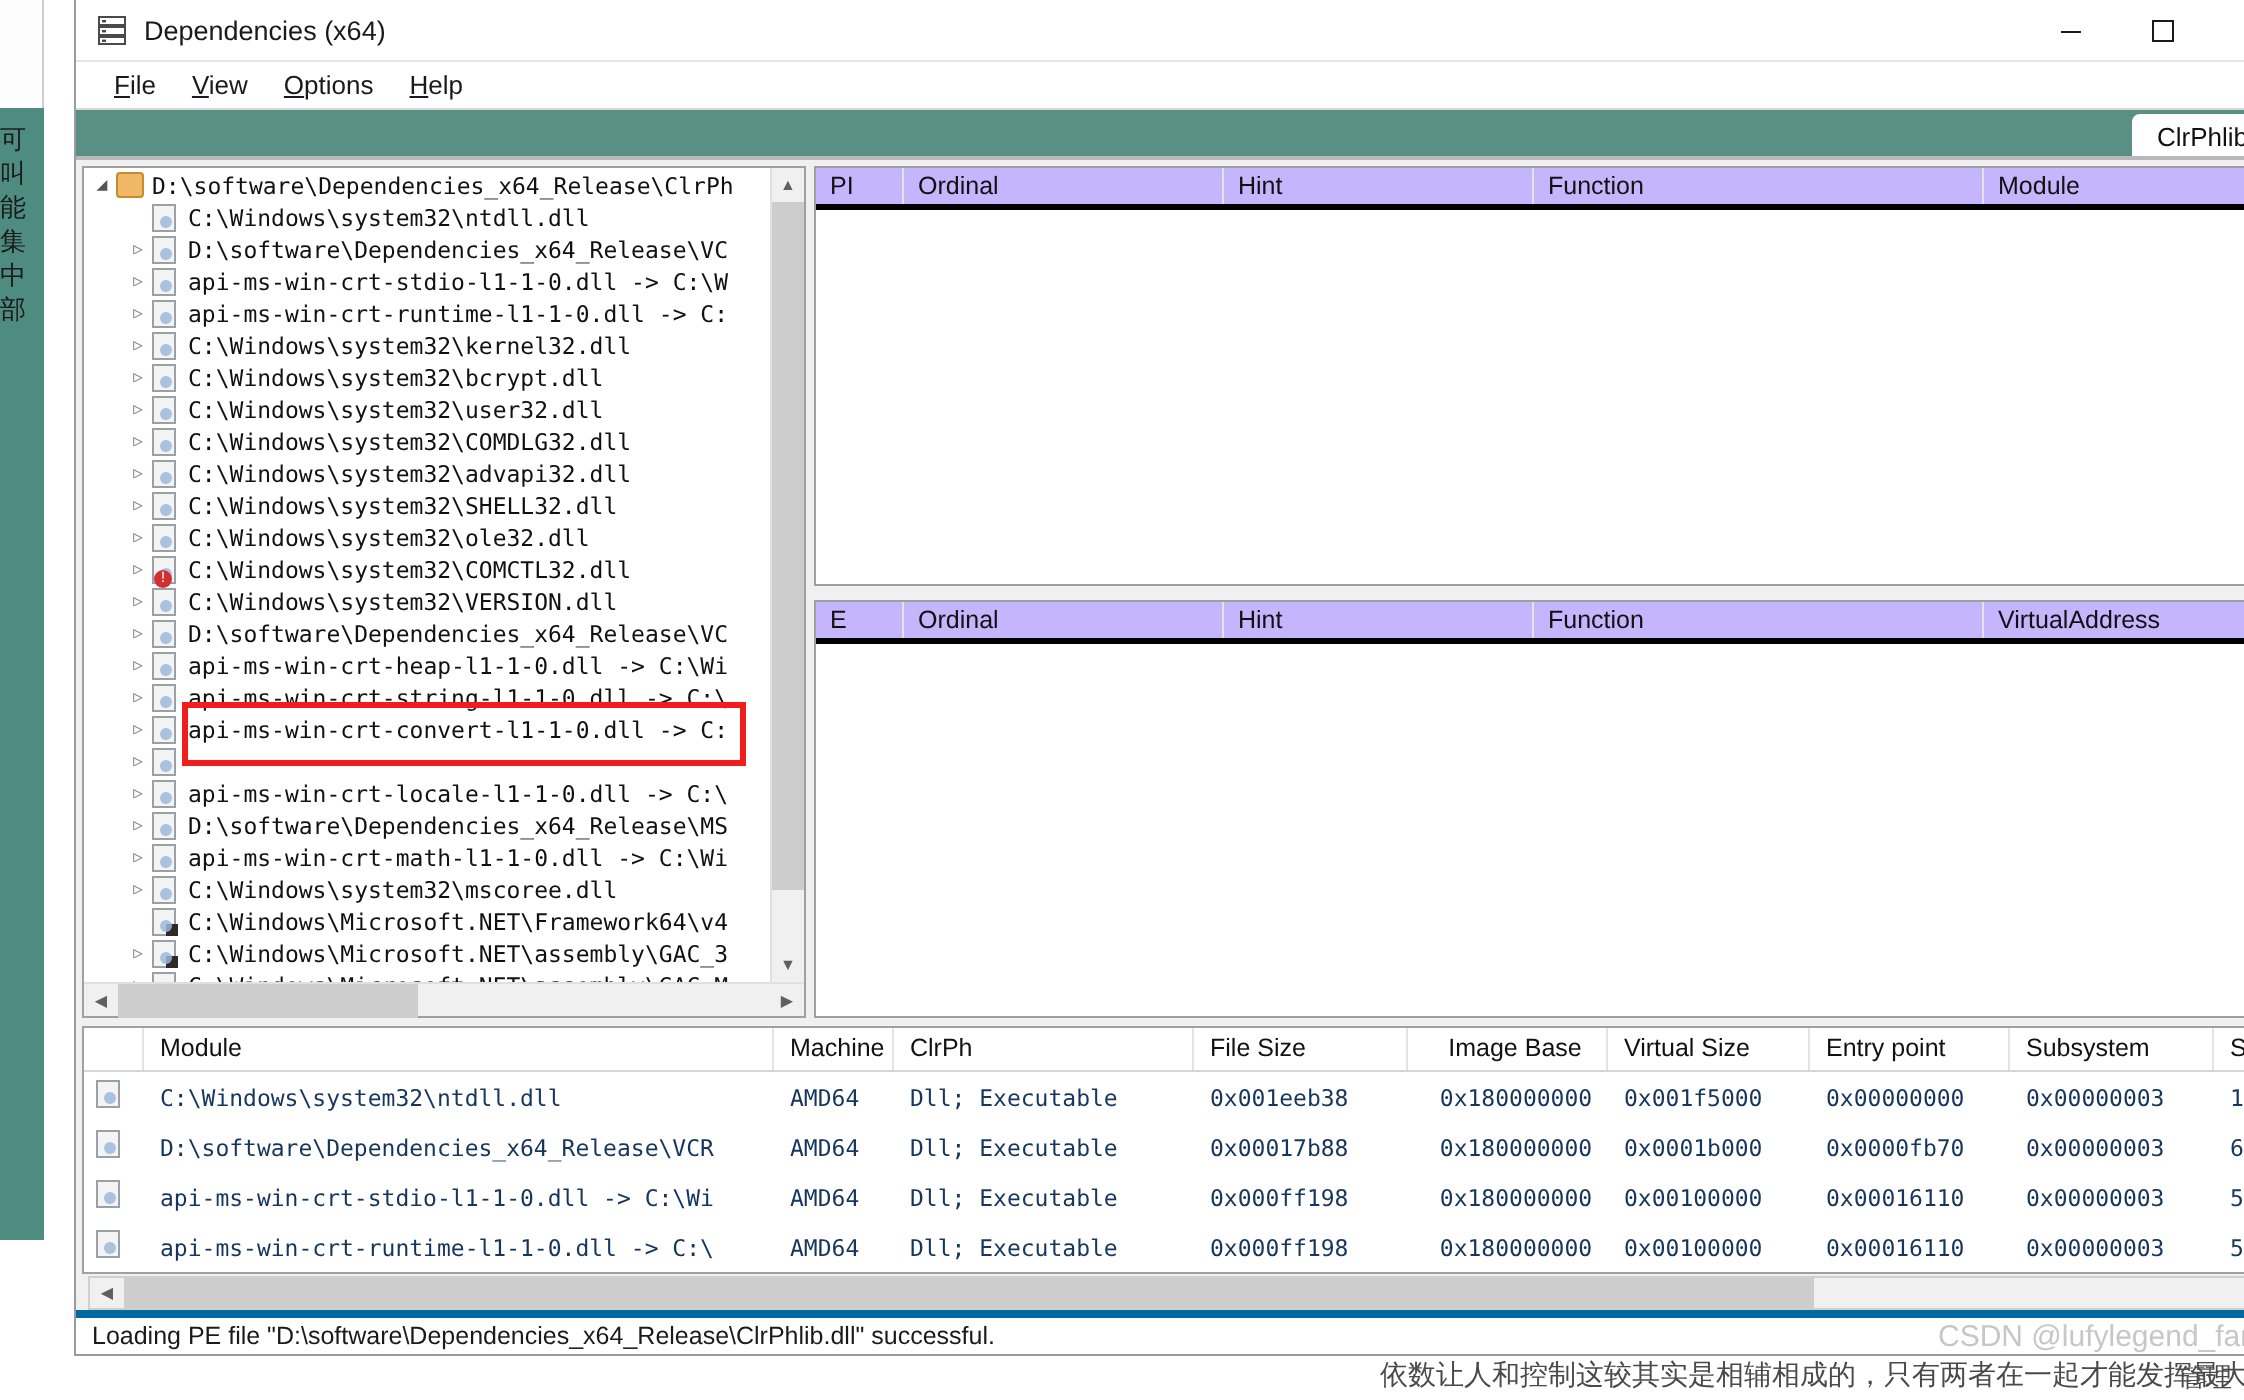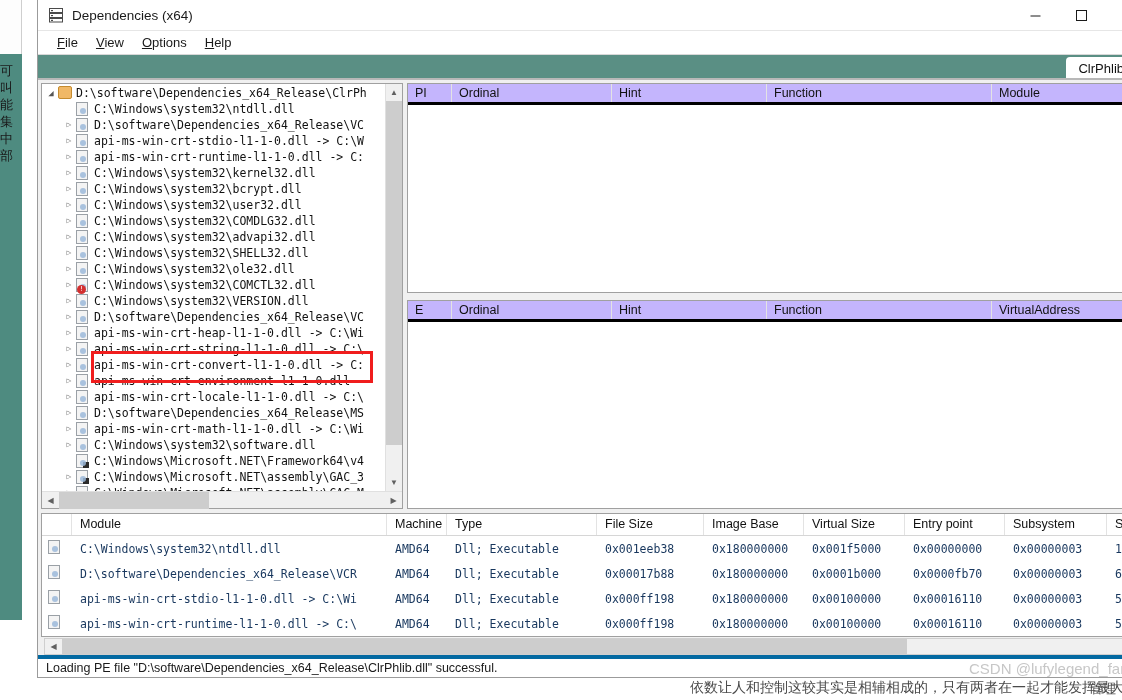--- a/index.html
+++ b/index.html
@@ -264,21 +264,21 @@
     font-family: "DejaVu Sans Mono", monospace; padding-left: 8px;
   }
   .mt-row .cell.icon-cell { padding-left: 6px; }
 
   
   .c-ico   { width: 30px; flex: 0 0 30px; }
   .c-mod   { width: 315px; flex: 0 0 315px; }
   .c-mach  { width: 60px; flex: 0 0 60px; }
   .c-type  { width: 150px; flex: 0 0 150px; }
   .c-fsz   { width: 107px; flex: 0 0 107px; }
-  .c-ibase { width: 100px; flex: 0 0 100px; }
+  .c-ibase { width: 100px; flex: 0 0 100px; text-align: center; }
   .c-vsz   { width: 101px; flex: 0 0 101px; }
   .c-entry { width: 100px; flex: 0 0 100px; }
   .c-sub   { width: 102px; flex: 0 0 102px; }
   .c-sub2  { width: 60px; flex: 0 0 60px; }
 
   
   .k-pi    { width: 44px;  flex: 0 0 44px; }
   .k-ord   { width: 160px; flex: 0 0 160px; }
   .k-hint  { width: 155px; flex: 0 0 155px; }
   .k-func  { width: 225px; flex: 0 0 225px; }
@@ -483,41 +483,40 @@
               <span class="tlabel">api-ms-win-crt-string-l1-1-0.dll -&gt; C:\</span>
             </div>
             <div class="tree-row depth1">
               <span class="expander" style="font-size: 8px;">▷</span>
               <span class="tnode-icon"><span class="ico-doc"></span></span>
               <span class="tlabel">api-ms-win-crt-convert-l1-1-0.dll -&gt; C:</span>
             </div>
             <div class="tree-row depth1">
               <span class="expander" style="font-size: 8px;">▷</span>
               <span class="tnode-icon"><span class="ico-doc"></span></span>
-              <span class="tlabel">api-ms-win-crt-environment-l1-1-0.dll -</span>
             </div>
             <div class="tree-row depth1">
               <span class="expander" style="font-size: 8px;">▷</span>
               <span class="tnode-icon"><span class="ico-doc"></span></span>
               <span class="tlabel">api-ms-win-crt-locale-l1-1-0.dll -&gt; C:\</span>
             </div>
             <div class="tree-row depth1">
               <span class="expander" style="font-size: 8px;">▷</span>
               <span class="tnode-icon"><span class="ico-doc"></span></span>
               <span class="tlabel">D:\software\Dependencies_x64_Release\MS</span>
             </div>
             <div class="tree-row depth1">
               <span class="expander" style="font-size: 8px;">▷</span>
               <span class="tnode-icon"><span class="ico-doc"></span></span>
               <span class="tlabel">api-ms-win-crt-math-l1-1-0.dll -&gt; C:\Wi</span>
             </div>
             <div class="tree-row depth1">
               <span class="expander" style="font-size: 8px;">▷</span>
               <span class="tnode-icon"><span class="ico-doc"></span></span>
-              <span class="tlabel">C:\Windows\system32\software.dll</span>
+              <span class="tlabel">C:\Windows\system32\mscoree.dll</span>
             </div>
             <div class="tree-row depth1">
               <span class="expander"></span>
               <span class="tnode-icon"><span class="ico-doc"><span class="ico-badge"></span></span></span>
               <span class="tlabel">C:\Windows\Microsoft.NET\Framework64\v4</span>
             </div>
             <div class="tree-row depth1">
               <span class="expander" style="font-size: 8px;">▷</span>
               <span class="tnode-icon"><span class="ico-doc"><span class="ico-badge"></span></span></span>
               <span class="tlabel">C:\Windows\Microsoft.NET\assembly\GAC_3</span>
@@ -572,21 +571,21 @@
 
     </div>
   </div>
 
   <div class="lower">
     <div class="modtable">
       <div class="mt-headrow">
         <div class="hcell c-ico"></div>
         <div class="hcell c-mod">Module</div>
         <div class="hcell c-mach">Machine</div>
-        <div class="hcell c-type">Type</div>
+        <div class="hcell c-type">ClrPh</div>
         <div class="hcell c-fsz">File Size</div>
         <div class="hcell c-ibase">Image Base</div>
         <div class="hcell c-vsz">Virtual Size</div>
         <div class="hcell c-entry">Entry point</div>
         <div class="hcell c-sub">Subsystem</div>
         <div class="hcell c-sub2">Sub</div>
       </div>
       <div class="mt-scrollwrap">
         <div class="mt-rows" id="modules-rows">
             <div class="mt-row">

